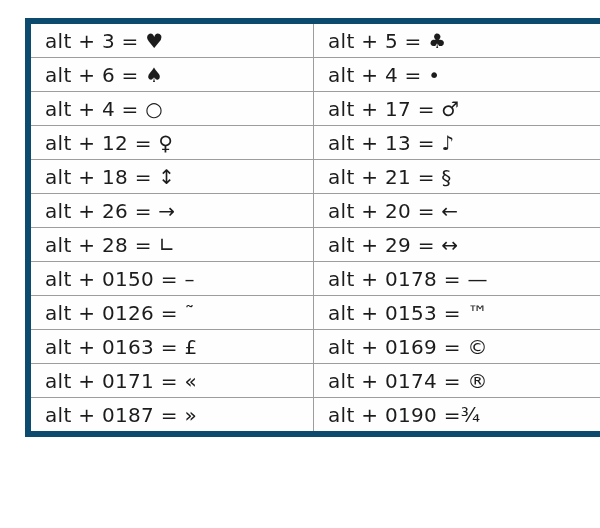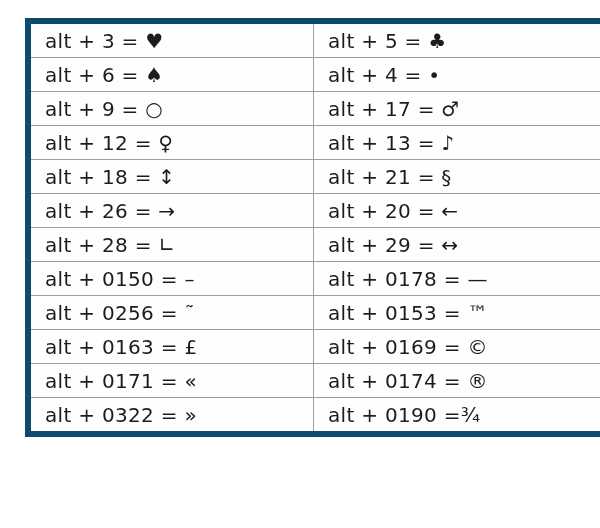--- a/index.html
+++ b/index.html
@@ -47,21 +47,21 @@
     <tbody id="alt-codes-body">
         <tr>
           <td class="col-left">alt + 3 = ♥</td>
           <td class="col-right">alt + 5 = ♣</td>
         </tr>
         <tr>
           <td class="col-left">alt + 6 = ♠</td>
           <td class="col-right">alt + 4 = •</td>
         </tr>
         <tr>
-          <td class="col-left">alt + 9 = ○</td>
+          <td class="col-left">alt + 4 = ○</td>
           <td class="col-right">alt + 17 = ♂</td>
         </tr>
         <tr>
           <td class="col-left">alt + 12 = ♀</td>
           <td class="col-right">alt + 13 = ♪</td>
         </tr>
         <tr>
           <td class="col-left">alt + 18 = ↕</td>
           <td class="col-right">alt + 21 = §</td>
         </tr>
@@ -71,30 +71,30 @@
         </tr>
         <tr>
           <td class="col-left">alt + 28 = ∟</td>
           <td class="col-right">alt + 29 = ↔</td>
         </tr>
         <tr>
           <td class="col-left">alt + 0150 = –</td>
           <td class="col-right">alt + 0178 = —</td>
         </tr>
         <tr>
-          <td class="col-left">alt + 0256 = ˜</td>
+          <td class="col-left">alt + 0126 = ˜</td>
           <td class="col-right">alt + 0153 = ™</td>
         </tr>
         <tr>
           <td class="col-left">alt + 0163 = £</td>
           <td class="col-right">alt + 0169 = ©</td>
         </tr>
         <tr>
           <td class="col-left">alt + 0171 = «</td>
           <td class="col-right">alt + 0174 = ®</td>
         </tr>
         <tr>
-          <td class="col-left">alt + 0322 = »</td>
+          <td class="col-left">alt + 0187 = »</td>
           <td class="col-right">alt + 0190 =¾</td>
         </tr>
       </tbody>
   </table>
 </div>
 
 </body></html>

